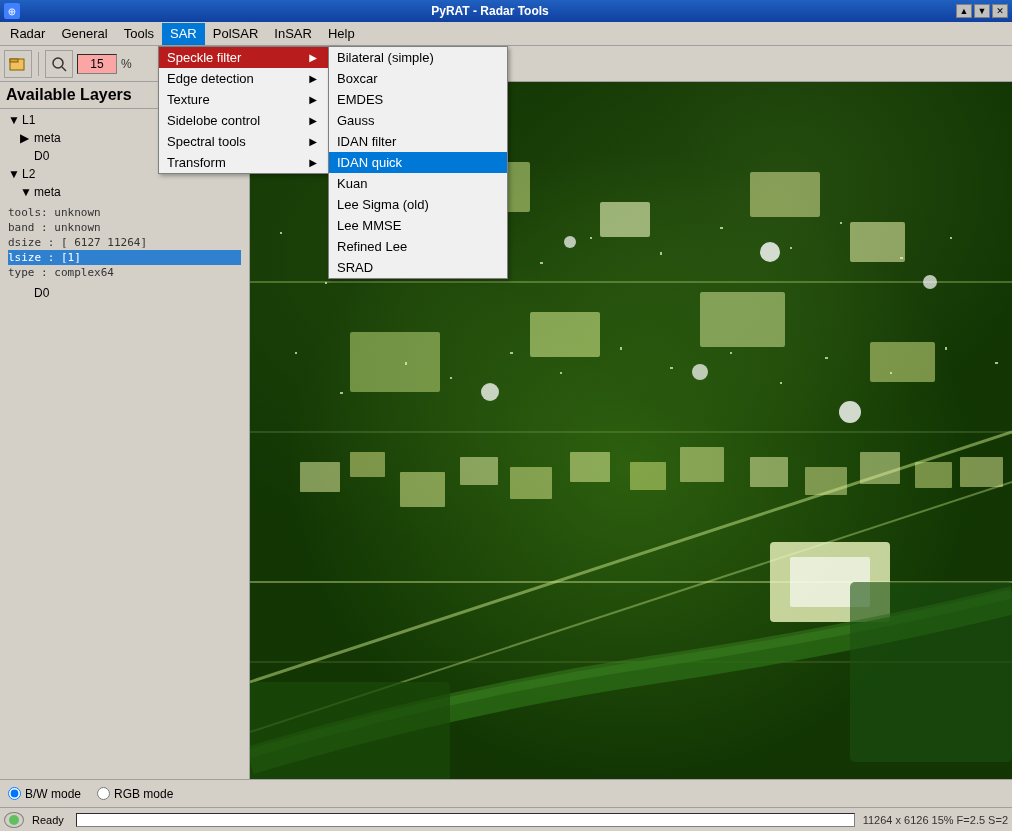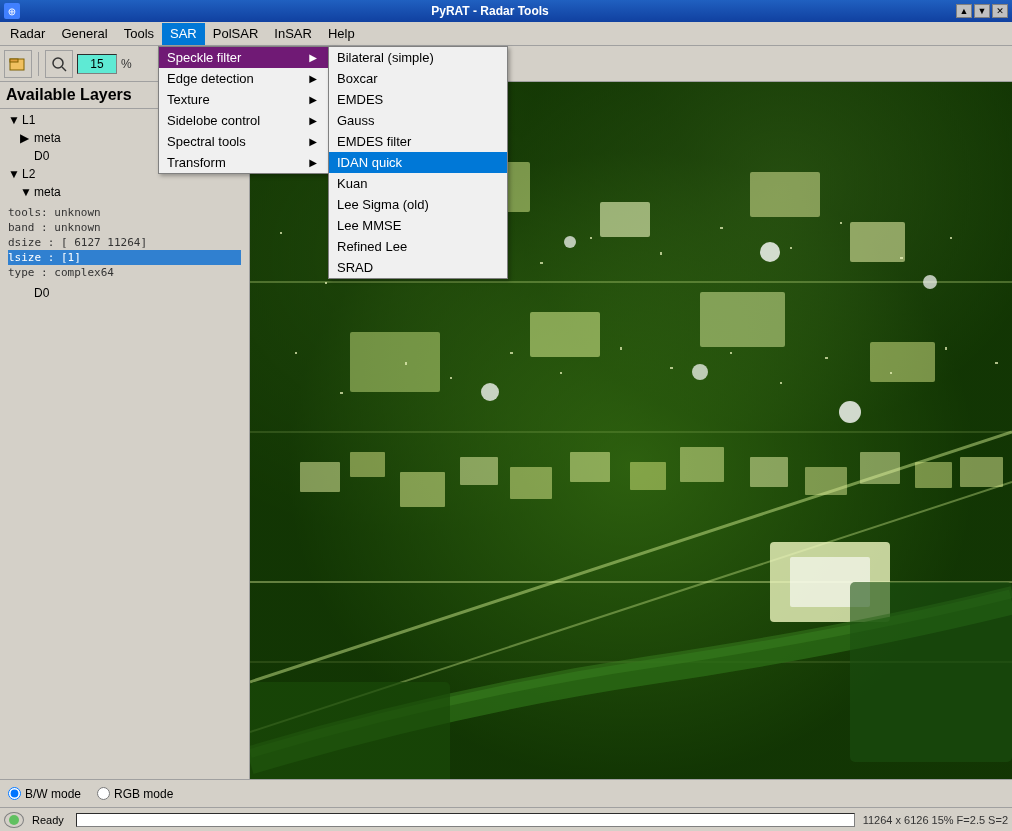--- a/index.html
+++ b/index.html
@@ -108,21 +108,21 @@
     .toolbar-separator {
       width: 1px;
       height: 24px;
       background: #a0a0a0;
       margin: 0 2px;
     }
     .zoom-input {
       width: 40px;
       height: 20px;
       border: 1px inset #808080;
-      background: #5eead4;
+      background: #fca5a5;
       text-align: center;
       font-size: 12px;
       padding: 0 2px;
     }
     .zoom-pct {
       font-size: 12px;
       color: #333;
     }
 
     
@@ -251,21 +251,21 @@
       padding: 3px 20px 3px 8px;
       cursor: pointer;
       display: flex;
       align-items: center;
       justify-content: space-between;
       white-space: nowrap;
       font-size: 13px;
       position: relative;
     }
     .dropdown-item.highlighted { background: #0078d7; color: white; }
-    .dropdown-item.active-menu { background: #701a75; color: white; }
+    .dropdown-item.active-menu { background: #b91c1c; color: white; }
     .dropdown-item .submenu-arrow {
       font-size: 10px;
       margin-left: 20px;
     }
 
     
     .menu-sar-active {
       background: #0078d7 !important;
       color: white !important;
     }
@@ -523,21 +523,21 @@
     <div class="dropdown-item">
       <span>Boxcar</span>
     </div>
     <div class="dropdown-item">
       <span>EMDES</span>
     </div>
     <div class="dropdown-item">
       <span>Gauss</span>
     </div>
     <div class="dropdown-item">
-      <span>EMDES filter</span>
+      <span>IDAN filter</span>
     </div>
     <div class="dropdown-item highlighted">
       <span>IDAN quick</span>
     </div>
     <div class="dropdown-item">
       <span>Kuan</span>
     </div>
     <div class="dropdown-item">
       <span>Lee Sigma (old)</span>
     </div>

